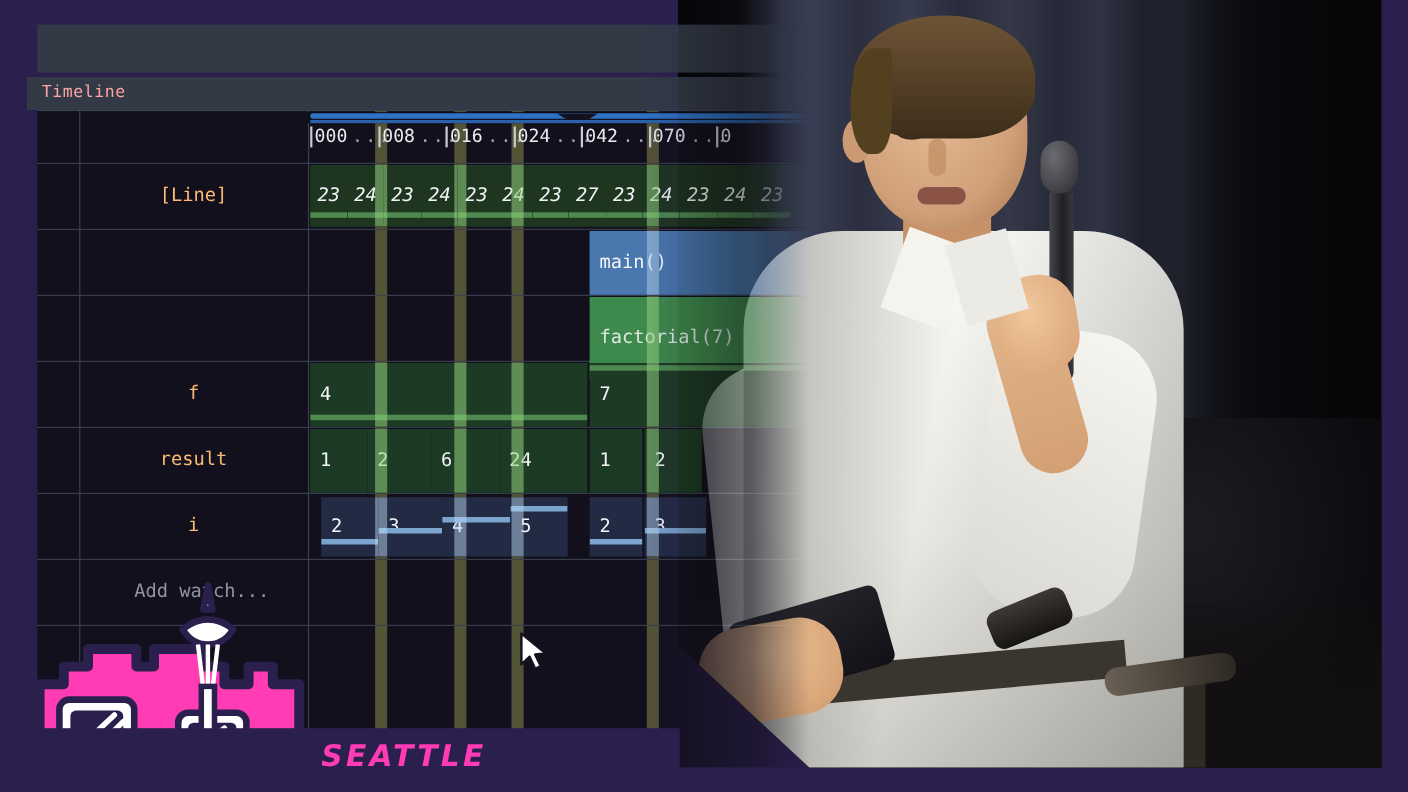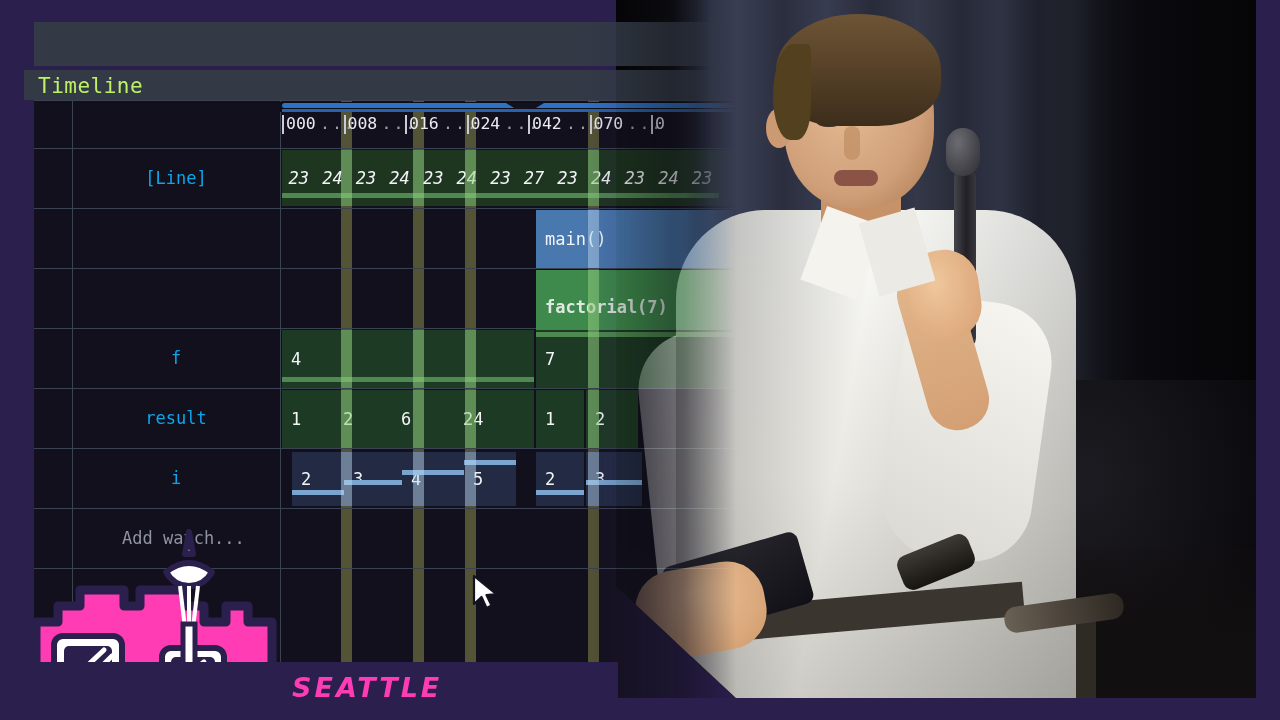--- a/index.html
+++ b/index.html
@@ -74,30 +74,30 @@
   .p-nose{position:absolute;left:228px;top:126px;width:16px;height:34px;border-radius:8px;background:#c08f66;opacity:.75;}
   .p-mouth{position:absolute;left:218px;top:170px;width:44px;height:16px;border-radius:9px;background:#8a5345;}
 
   
   #screen{position:absolute;left:24px;top:22px;width:712px;height:676px;overflow:hidden;
           -webkit-mask-image:linear-gradient(90deg,#000 0,#000 560px,rgba(0,0,0,.55) 660px,rgba(0,0,0,0) 712px);
           mask-image:linear-gradient(90deg,#000 0,#000 560px,rgba(0,0,0,.55) 660px,rgba(0,0,0,0) 712px);}
 
   .toolbar{position:absolute;left:10px;top:0;width:702px;height:44px;background:#333a46;}
   .titlebar{position:absolute;left:0;top:48px;width:712px;height:30px;background:#333a46;}
-  .titlebar span{position:absolute;left:14px;top:4px;font-size:21px;color:#bef264;letter-spacing:.5px;}
+  .titlebar span{position:absolute;left:14px;top:4px;font-size:15px;color:#fca5a5;letter-spacing:.5px;}
 
   .grid{position:absolute;left:10px;top:78px;width:702px;height:598px;background:#12101c;}
 
   .gutter{position:absolute;left:0;top:0;width:38px;height:598px;border-right:1px solid #3b4252;}
   .labelcol{position:absolute;left:38px;top:0;width:208px;height:598px;border-right:1px solid #3b4252;}
   .tracks{position:absolute;left:246px;top:0;width:456px;height:598px;}
 
   .rowline{position:absolute;left:0;width:702px;height:1px;background:#3b4252;}
-  .rowlabel{position:absolute;left:38px;width:208px;color:#0ea5e9;font-size:17px;
+  .rowlabel{position:absolute;left:38px;width:208px;color:#fdba74;font-size:17px;
             display:flex;align-items:center;justify-content:center;}
   .rowlabel.muted{color:#8f93a3;}
 
   
   .stripe{position:absolute;top:0;width:11px;height:598px;background:#7d7d45;opacity:.62;}
 
   
   .sb-track{position:absolute;left:246px;top:2px;width:456px;height:10px;background:#0e0c16;}
   .sb-fill{position:absolute;left:248px;top:3px;width:452px;height:5px;background:#2e72c4;border-radius:3px;}
   .sb-fill2{position:absolute;left:248px;top:9px;width:452px;height:3px;background:#2e72c4;opacity:.85;}
@@ -301,21 +301,21 @@
             <div class="ul"></div>
           </div>
           <div class="cell c-line ctr" style="left: 405.2px; top: 50px; width: 33.6px; height: 56px;">
             <span class="v">23</span>
             <div class="ul"></div>
           </div>
           <div class="cell c-blue" style="left: 256px; top: 110px; width: 198px; height: 58px;">
             <span class="v">main()</span>
             <div class="stripe-blue" style="left: 52px;"></div>
           </div>
-          <div class="cell c-green" style="left: 256px; top: 170px; width: 198px; height: 74px; font-weight: bold;">
+          <div class="cell c-green" style="left: 256px; top: 170px; width: 198px; height: 74px;">
             <span class="v" style="color: rgb(223, 233, 226);">factorial(7)</span>
             <div class="stripe-green" style="left: 52px;"></div>
           </div>
           <div class="cell c-greendark" style="left: 2px; top: 230px; width: 252px; height: 58px;">
             <span class="v">4</span>
             <div class="bar" style="left: 0px; right: 0px; bottom: 6px; background: rgb(78, 138, 79);"></div>
             <div class="stripe-green" style="left: 59px;"></div>
             <div class="stripe-green" style="left: 131px;"></div>
             <div class="stripe-green" style="left: 183px;"></div>
           </div>

